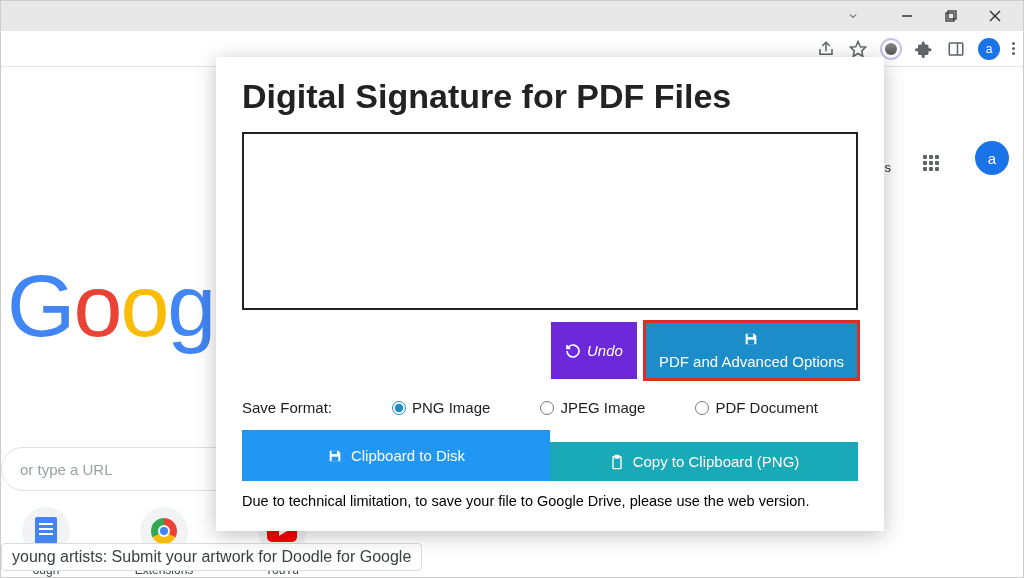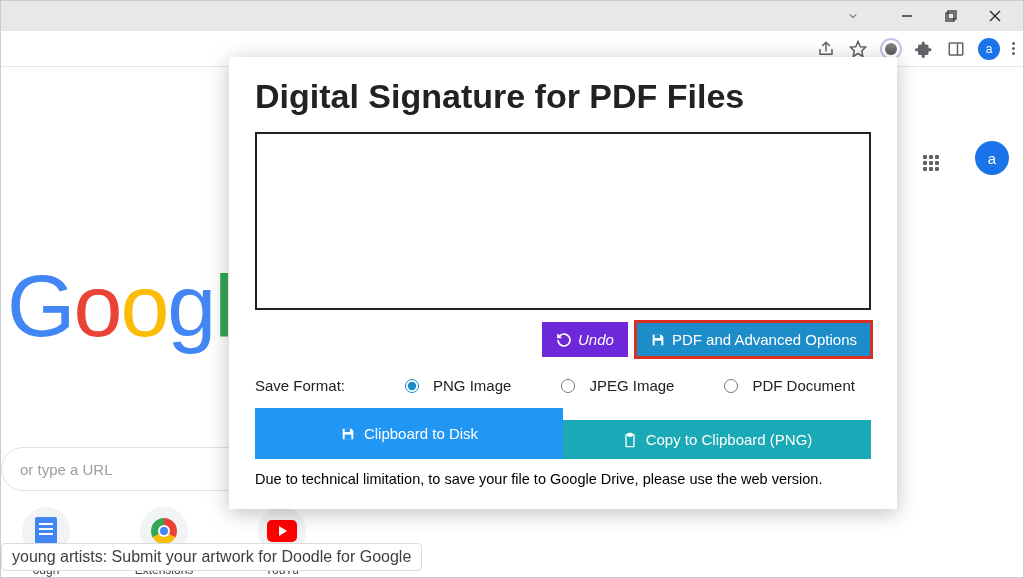--- a/index.html
+++ b/index.html
@@ -43,32 +43,32 @@
 .icon-docs::after{content:"";position:absolute;left:4px;top:6px;right:4px;height:2px;background:#fff;box-shadow:0 5px 0 #fff,0 10px 0 #fff;}
 .icon-chrome { width:26px; height:26px; border-radius:50%; background:conic-gradient(#ea4335 0 120deg,#fbbc05 120deg 240deg,#34a853 240deg 360deg); position:relative;}
 .icon-chrome::after{content:"";position:absolute;inset:7px;border-radius:50%;background:#fff;}
 .icon-chrome::before{content:"";position:absolute;inset:9px;border-radius:50%;background:#4285f4;z-index:1;}
 .icon-yt { width:30px; height:22px; background:#ff0000; border-radius:5px; position:relative;}
 .icon-yt::after{content:"";position:absolute;left:12px;top:6px;border-left:8px solid #fff;border-top:5px solid transparent;border-bottom:5px solid transparent;}
 
 .footer-chip { position:absolute; bottom:6px; left:0; background:#fff; border:1px solid #dadce0; border-radius:4px; padding:4px 10px; font-size:16px; color:#3c4043;}
 
 
-.popup { position: absolute; top: 56px; left: 228px; width: 668px; background: #fff; box-shadow: 0 4px 20px rgba(0,0,0,.25); padding: 20px 26px 22px 26px; z-index: 10;}
+.popup { position: absolute; top: 56px; left: 215px; width: 668px; background: #fff; box-shadow: 0 4px 20px rgba(0,0,0,.25); padding: 20px 26px 22px 26px; z-index: 10;}
 .popup h2 { font-size: 34px; font-weight: 600; color:#222; margin-bottom: 16px;}
 .sigcanvas { width: 100%; height: 178px; border: 2px solid #222;}
 .action-row { display:flex; justify-content:flex-end; gap:8px; margin-top:12px;}
 .btn { padding: 9px 14px; border:none; color:#fff; font-size:15px; display:flex; align-items:center; gap:6px; cursor:pointer;}
 .btn-undo { background:#6d28d9;font-style:italic;}
 .btn-pdf { background:#1d8dc9;}
 .btn-rate { background:#3eae49;}
-.highlight { outline: 3px solid #d93025; outline-offset: -1px;}
+.highlight { outline: 3px solid #d93025; outline-offset: -1px; flex-direction: column;}
 .saverow { display:flex; align-items:flex-start; gap:50px; margin-top:20px; font-size:15px; color:#222;}
 .saverow .lbl{ min-width:100px;}
-.radio { display:flex; align-items:center; gap:14px;}
+.radio { display:flex; align-items:center; gap:6px;}
 .radio input{width:14px;height:14px;accent-color:#1d8dc9;}
 .dlrow { display:flex; margin-top:14px;}
 .bigbtn { flex:1; padding: 11px 0; border:none; color:#fff; font-size:15px; display:flex; align-items:center; justify-content:center; gap:8px;}
 .dl-disk { background:#2196f3;}
 .dl-clip { background:#1aa9b6;margin-top:12px;}
 .note { margin-top:12px; font-size:14.5px; color:#000000;}
 
 svg { display:block; }
 </style>
 </head>

